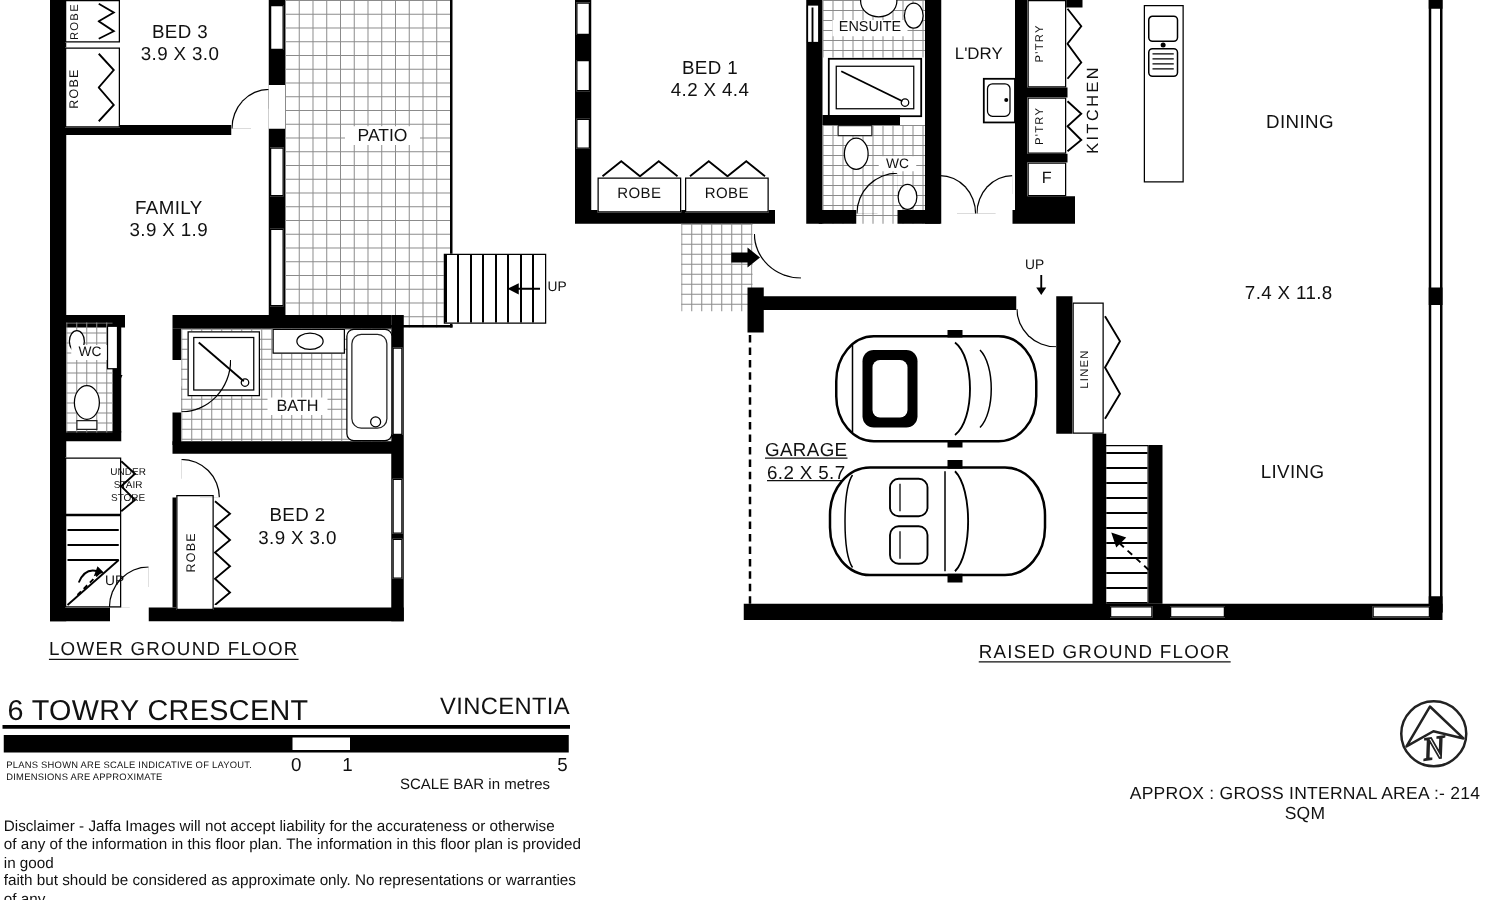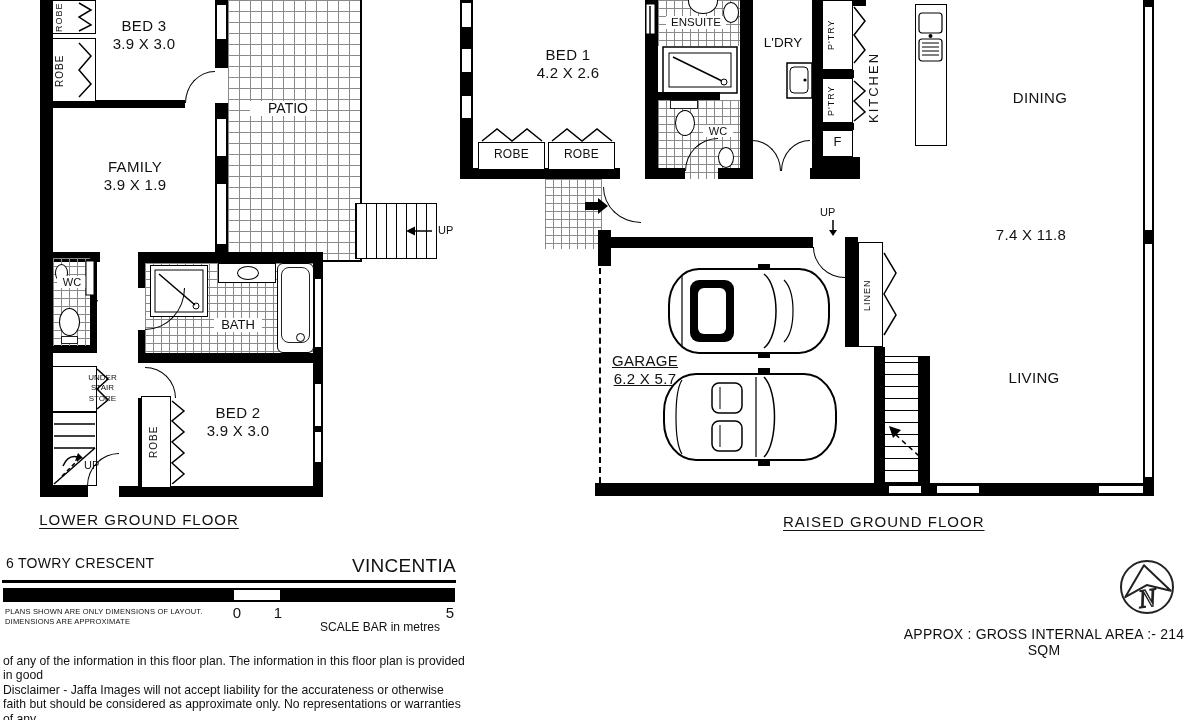--- a/index.html
+++ b/index.html
@@ -74,21 +74,21 @@
     </svg>
 
   <div class="lbl" style="left:94px;top:17px;width:100px;">
     <div>BED 3</div>
     <div>3.9 X 3.0</div>
   </div>
   <div class="lbl" style="left:85px;top:158px;width:100px;">
     <div>FAMILY</div>
     <div>3.9 X 1.9</div>
   </div>
-  <div class="tag" style="left:250px;top:101px;width:56px;font-size:14px;text-align:right;">PATIO</div>
+  <div class="tag" style="left:276px;top:101px;width:56px;font-size:14px;">PATIO</div>
 
   <div class="stairs-v" style="left:355px;top:203px;width:82px;height:56px;"></div>
   <svg class="abs" style="left:404px;top:224px;" width="30" height="14">
       <line class="sline" x1="28" y1="7" x2="8" y2="7"></line>
       <path d="M2,7 L11,2.5 V11.5 Z" fill="#000"></path>
     </svg>
   <div class="tag" style="left:436px;top:224px;background:none;">UP</div>
 
   <div class="tiles-sm" style="left:53px;top:258px;width:37px;height:88px;"></div>
   <div class="oval" style="left:55px;top:264px;width:13px;height:18px;"></div>
@@ -154,21 +154,21 @@
 
   <div class="title" style="left:39px;top:511px;width:200px;">LOWER GROUND FLOOR</div>
 
   <div class="w" style="left:460px;top:0;width:13px;height:168px;"></div>
   <div class="win" style="left:461px;top:2px;width:11px;height:26px;"></div>
   <div class="win" style="left:461px;top:48px;width:11px;height:25px;"></div>
   <div class="win" style="left:461px;top:95px;width:11px;height:24px;"></div>
   <div class="w" style="left:460px;top:168px;width:160px;height:11px;"></div>
   <div class="lbl" style="left:518px;top:46px;width:100px;">
     <div>BED 1</div>
-    <div>4.2 X 2.6</div>
+    <div>4.2 X 4.4</div>
   </div>
   <svg class="abs" style="left:481px;top:127px;" width="62" height="15">
       <polyline class="sline" points="1,14 16,2 31,14 46,2 61,14"></polyline>
     </svg>
   <svg class="abs" style="left:551px;top:127px;" width="62" height="15">
       <polyline class="sline" points="1,14 16,2 31,14 46,2 61,14"></polyline>
     </svg>
   <div class="box" style="left:478px;top:142px;width:67px;height:28px;"></div>
   <div class="lbl" style="left:478px;top:147px;width:67px;font-size:12px;">ROBE</div>
   <div class="box" style="left:548px;top:142px;width:67px;height:28px;"></div>
@@ -308,39 +308,39 @@
       <path d="M12,14 L24,18 L16,26 Z" fill="#000"></path>
     </svg>
 
   <div class="w" style="left:595px;top:483px;width:559px;height:13px;"></div>
   <div class="win" style="left:888px;top:485px;width:34px;height:9px;"></div>
   <div class="win" style="left:936px;top:485px;width:44px;height:9px;"></div>
   <div class="win" style="left:1098px;top:485px;width:46px;height:9px;"></div>
 
   <div class="title" style="left:783px;top:513px;width:200px;">RAISED GROUND FLOOR</div>
 
-  <div class="abs" style="left: 6px;top:555px;width:300px;font-size:14px;letter-spacing:.3px;">6 TOWRY CRESCENT</div>
+  <div class="abs" style="left: 6px;top:555px;width:300px;font-size:23px;letter-spacing:.3px;">6 TOWRY CRESCENT</div>
   <div class="abs" style="left:256px;top:555px;width:200px;font-size:19px;text-align:right;letter-spacing:.3px;">VINCENTIA</div>
   <div class="ln" style="left:2px;top:580px;width:454px;height:2.5px;"></div>
 
   <div class="abs" style="left:3px;top:588px;width:452px;height:14px;background:#000;">
     <div class="abs" style="left:231px;top:2px;width:46px;height:10px;background:#fff;"></div>
   </div>
   <div class="abs" style="left:228px;top:604px;width:18px;font-size:15px;text-align:center;">0</div>
   <div class="abs" style="left:269px;top:604px;width:18px;font-size:15px;text-align:center;">1</div>
   <div class="abs" style="left:441px;top:604px;width:18px;font-size:15px;text-align:center;">5</div>
   <div class="abs" style="left:5px;top:607px;width:230px;font-size:7.5px;line-height:1.35;letter-spacing:.2px;">
-    <div>PLANS SHOWN ARE ONLY DIMENSIONS OF LAYOUT.</div>
+    <div>PLANS SHOWN ARE SCALE INDICATIVE OF LAYOUT.</div>
     <div>DIMENSIONS ARE APPROXIMATE</div>
   </div>
   <div class="abs" style="left:320px;top:620px;width:136px;font-size:12px;text-align:left;">SCALE BAR in metres</div>
 
   <div class="abs" style="left:3px;top:654px;width:470px;font-size:12.2px;line-height:14.4px;">
+    <div>Disclaimer - Jaffa Images will not accept liability for the accurateness or otherwise</div>
     <div>of any of the information in this floor plan. The information in this floor plan is provided in good</div>
-    <div>Disclaimer - Jaffa Images will not accept liability for the accurateness or otherwise</div>
     <div>faith but  should be considered as  approximate only.  No representations or warranties of any</div>
 
   </div>
 
   <svg class="abs" style="left:1116px;top:558px;" width="62" height="60" viewBox="0 0 62 60">
     <circle cx="31" cy="29" r="26" fill="none" stroke="#222" stroke-width="2"></circle>
     <path d="M8,36 L31,7 L54,36 L31,27 Z" fill="#fff" stroke="#222" stroke-width="2" stroke-linejoin="round" transform="rotate(-8 31 29)"></path>
     <text x="31" y="49" font-size="26" font-style="italic" font-family="Liberation Serif, serif" text-anchor="middle" fill="#fff" stroke="#222" stroke-width="1.4" transform="rotate(-8 31 40)">N</text>
   </svg>
   <div class="abs" style="left:893px;top:626px;width:302px;font-size:14px;text-align:center;letter-spacing:.2px;">APPROX : GROSS INTERNAL AREA :- 214 SQM</div>

